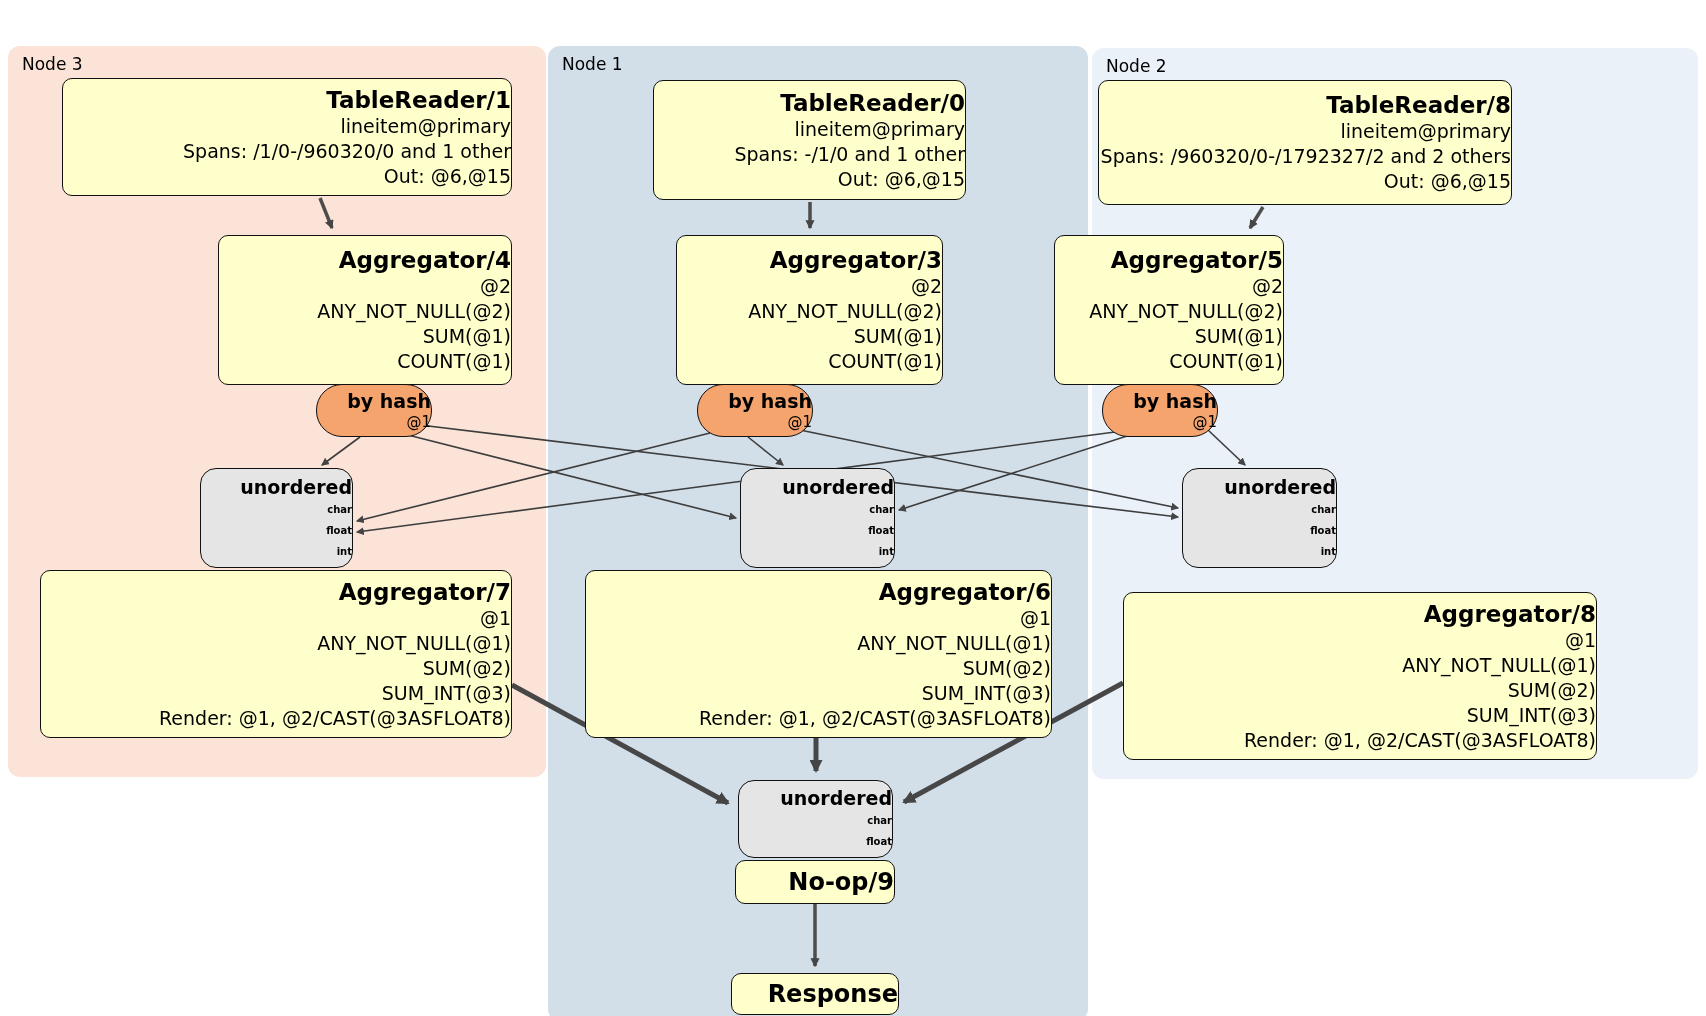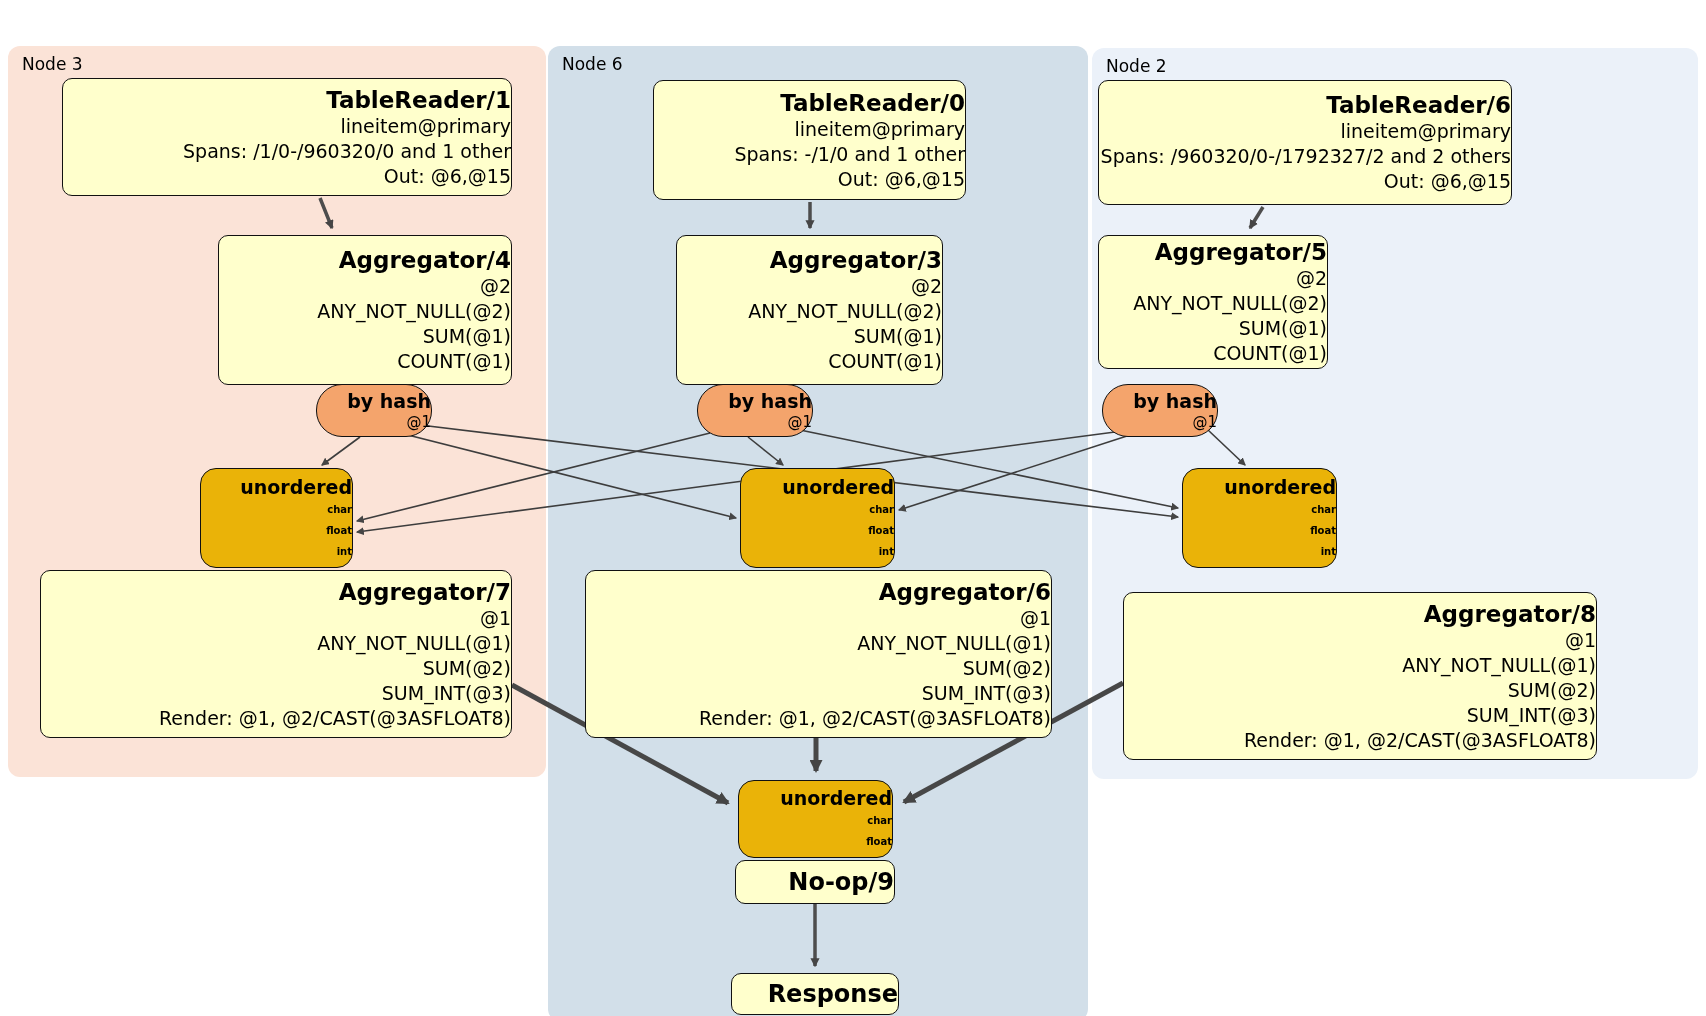--- a/index.html
+++ b/index.html
@@ -22,31 +22,31 @@
     display:flex;flex-direction:column;align-items:flex-end;justify-content:center;
     text-align:center;border:1.5px solid #111;
   }
   .proc{background:#ffffcc;border-radius:10px;}
   .proc .title{font-weight:bold;font-size:23px;line-height:28px;}
   .proc .line{font-size:19px;line-height:25px;white-space:nowrap;}
   .proc.solo .title{font-size:24px;}
   .router{background:#f4a46c;border-radius:26px;}
   .router .title{font-weight:bold;font-size:19px;line-height:23px;}
   .router .line{font-size:15px;line-height:18px;}
-  .stream{background:#eab308;border-radius:16px;}
+  .stream{background:#e5e5e5;border-radius:16px;}
   .stream .title{font-weight:bold;font-size:19px;line-height:24px;}
   .stream .line{font-size:10px;line-height:21px;font-weight:bold;}
 
   
   #tr1 {left:62px;  top:38px;  width:450px; height:118px;}
   #tr0 {left:653px; top:40px;  width:313px; height:120px;}
   #tr2 {left:1098px;top:40px;  width:414px; height:125px;}
   #agg4{left:218px; top:195px; width:294px; height:150px;}
   #agg3{left:676px; top:195px; width:267px; height:150px;}
-  #agg5{left:1098px;top:195px; width:230px; height:134px;}
+  #agg5{left:1054px;top:195px; width:230px; height:150px;}
   #agg7{left:40px;  top:530px; width:472px; height:168px;}
   #agg6{left:585px; top:530px; width:467px; height:168px;}
   #agg8{left:1123px;top:552px; width:474px; height:168px;}
   #noop{left:735px; top:820px; width:160px; height:44px;}
   #resp{left:731px; top:933px; width:168px; height:42px;}
 
   
   #rt3{left:316px; top:344px;width:116px;height:53px;}
   #rt1{left:697px; top:344px;width:116px;height:53px;}
   #rt2{left:1102px;top:344px;width:116px;height:53px;}
@@ -59,21 +59,21 @@
 </style>
 </head>
 <body>
 
 <div id="canvas">
 
   <div class="panel" id="panel-node3">
     <span class="panel-label">Node 3</span>
   </div>
   <div class="panel" id="panel-node1">
-    <span class="panel-label">Node 6</span>
+    <span class="panel-label">Node 1</span>
   </div>
   <div class="panel" id="panel-node2">
     <span class="panel-label">Node 2</span>
   </div>
 
   <svg id="edges" width="1706" height="1016">
     <defs>
       <marker id="ah-big" viewBox="0 0 10 10" refX="8.5" refY="5" markerWidth="2.6" markerHeight="2.6" orient="auto-start-reverse">
         <path d="M0,0 L10,5 L0,10 z" fill="#454545"></path>
       </marker>
@@ -117,21 +117,21 @@
     <div class="line">Spans: /1/0-/960320/0 and 1 other</div>
     <div class="line">Out: @6,@15</div>
   </div>
   <div class="box proc" id="tr0">
     <div class="title">TableReader/0</div>
     <div class="line">lineitem@primary</div>
     <div class="line">Spans: -/1/0 and 1 other</div>
     <div class="line">Out: @6,@15</div>
   </div>
   <div class="box proc" id="tr2">
-    <div class="title">TableReader/6</div>
+    <div class="title">TableReader/8</div>
     <div class="line">lineitem@primary</div>
     <div class="line">Spans: /960320/0-/1792327/2 and 2 others</div>
     <div class="line">Out: @6,@15</div>
   </div>
 
   <div class="box proc" id="agg4">
     <div class="title">Aggregator/4</div>
     <div class="line">@2</div>
     <div class="line">ANY_NOT_NULL(@2)</div>
     <div class="line">SUM(@1)</div>

